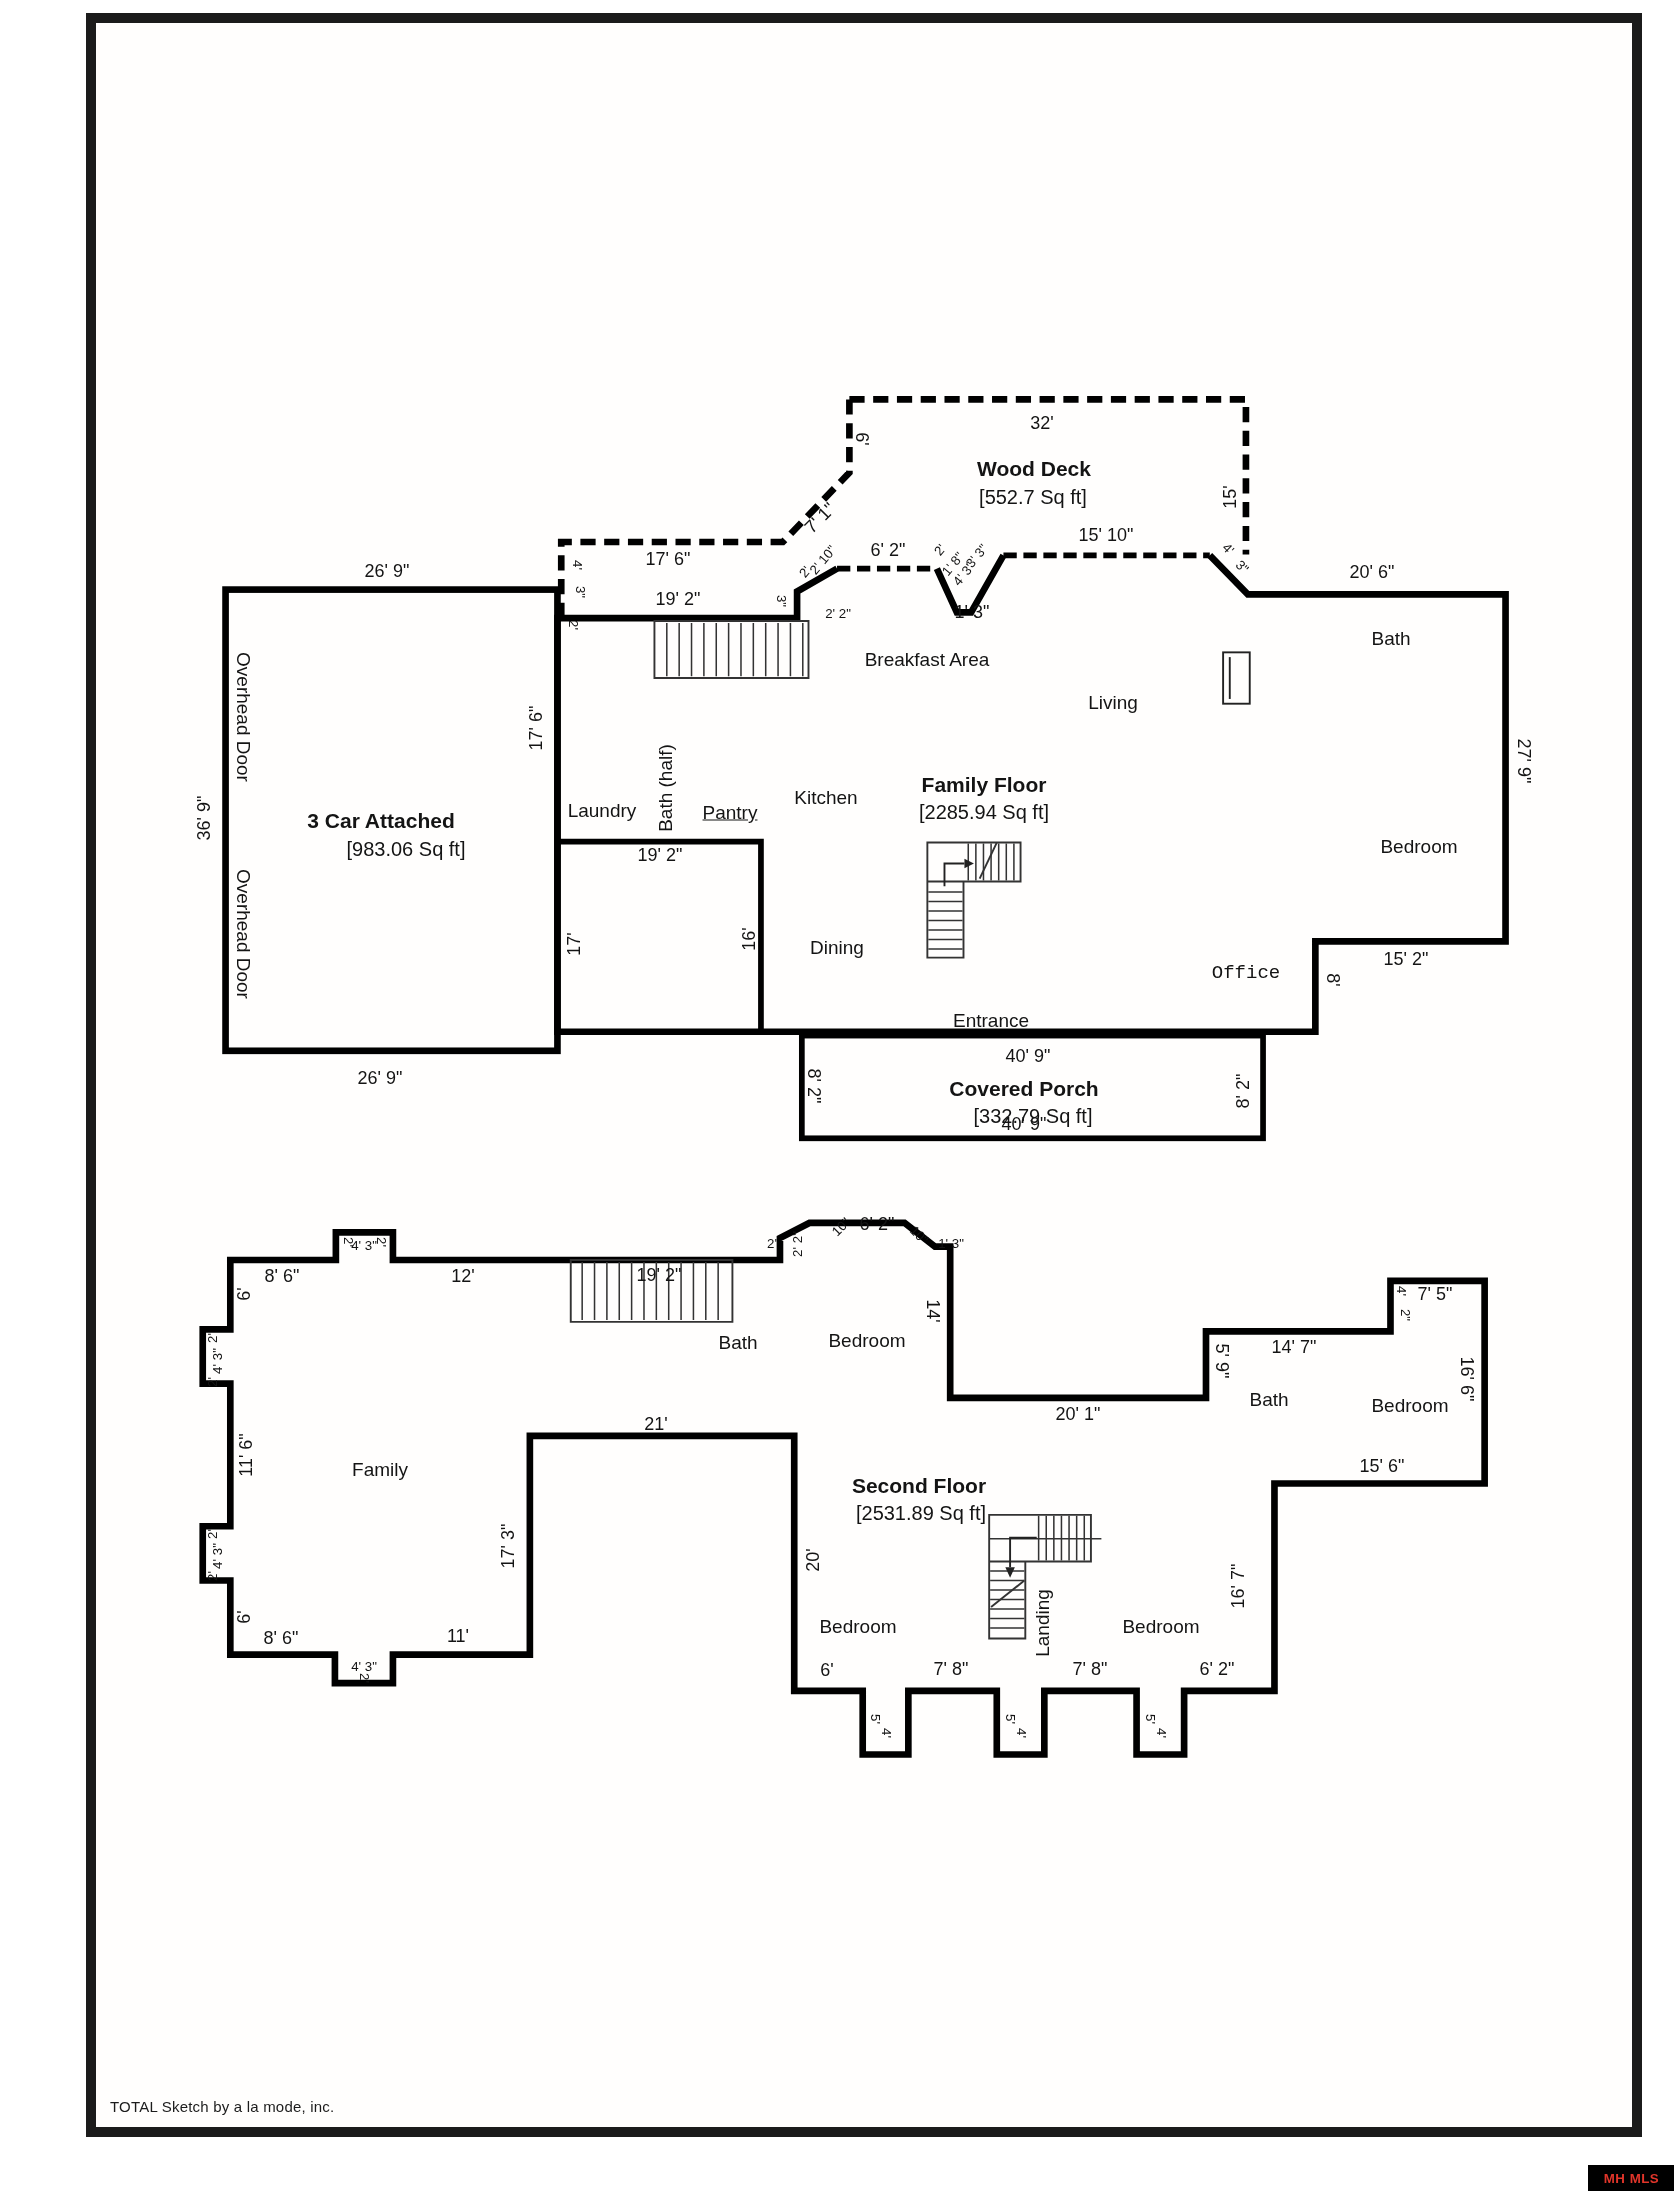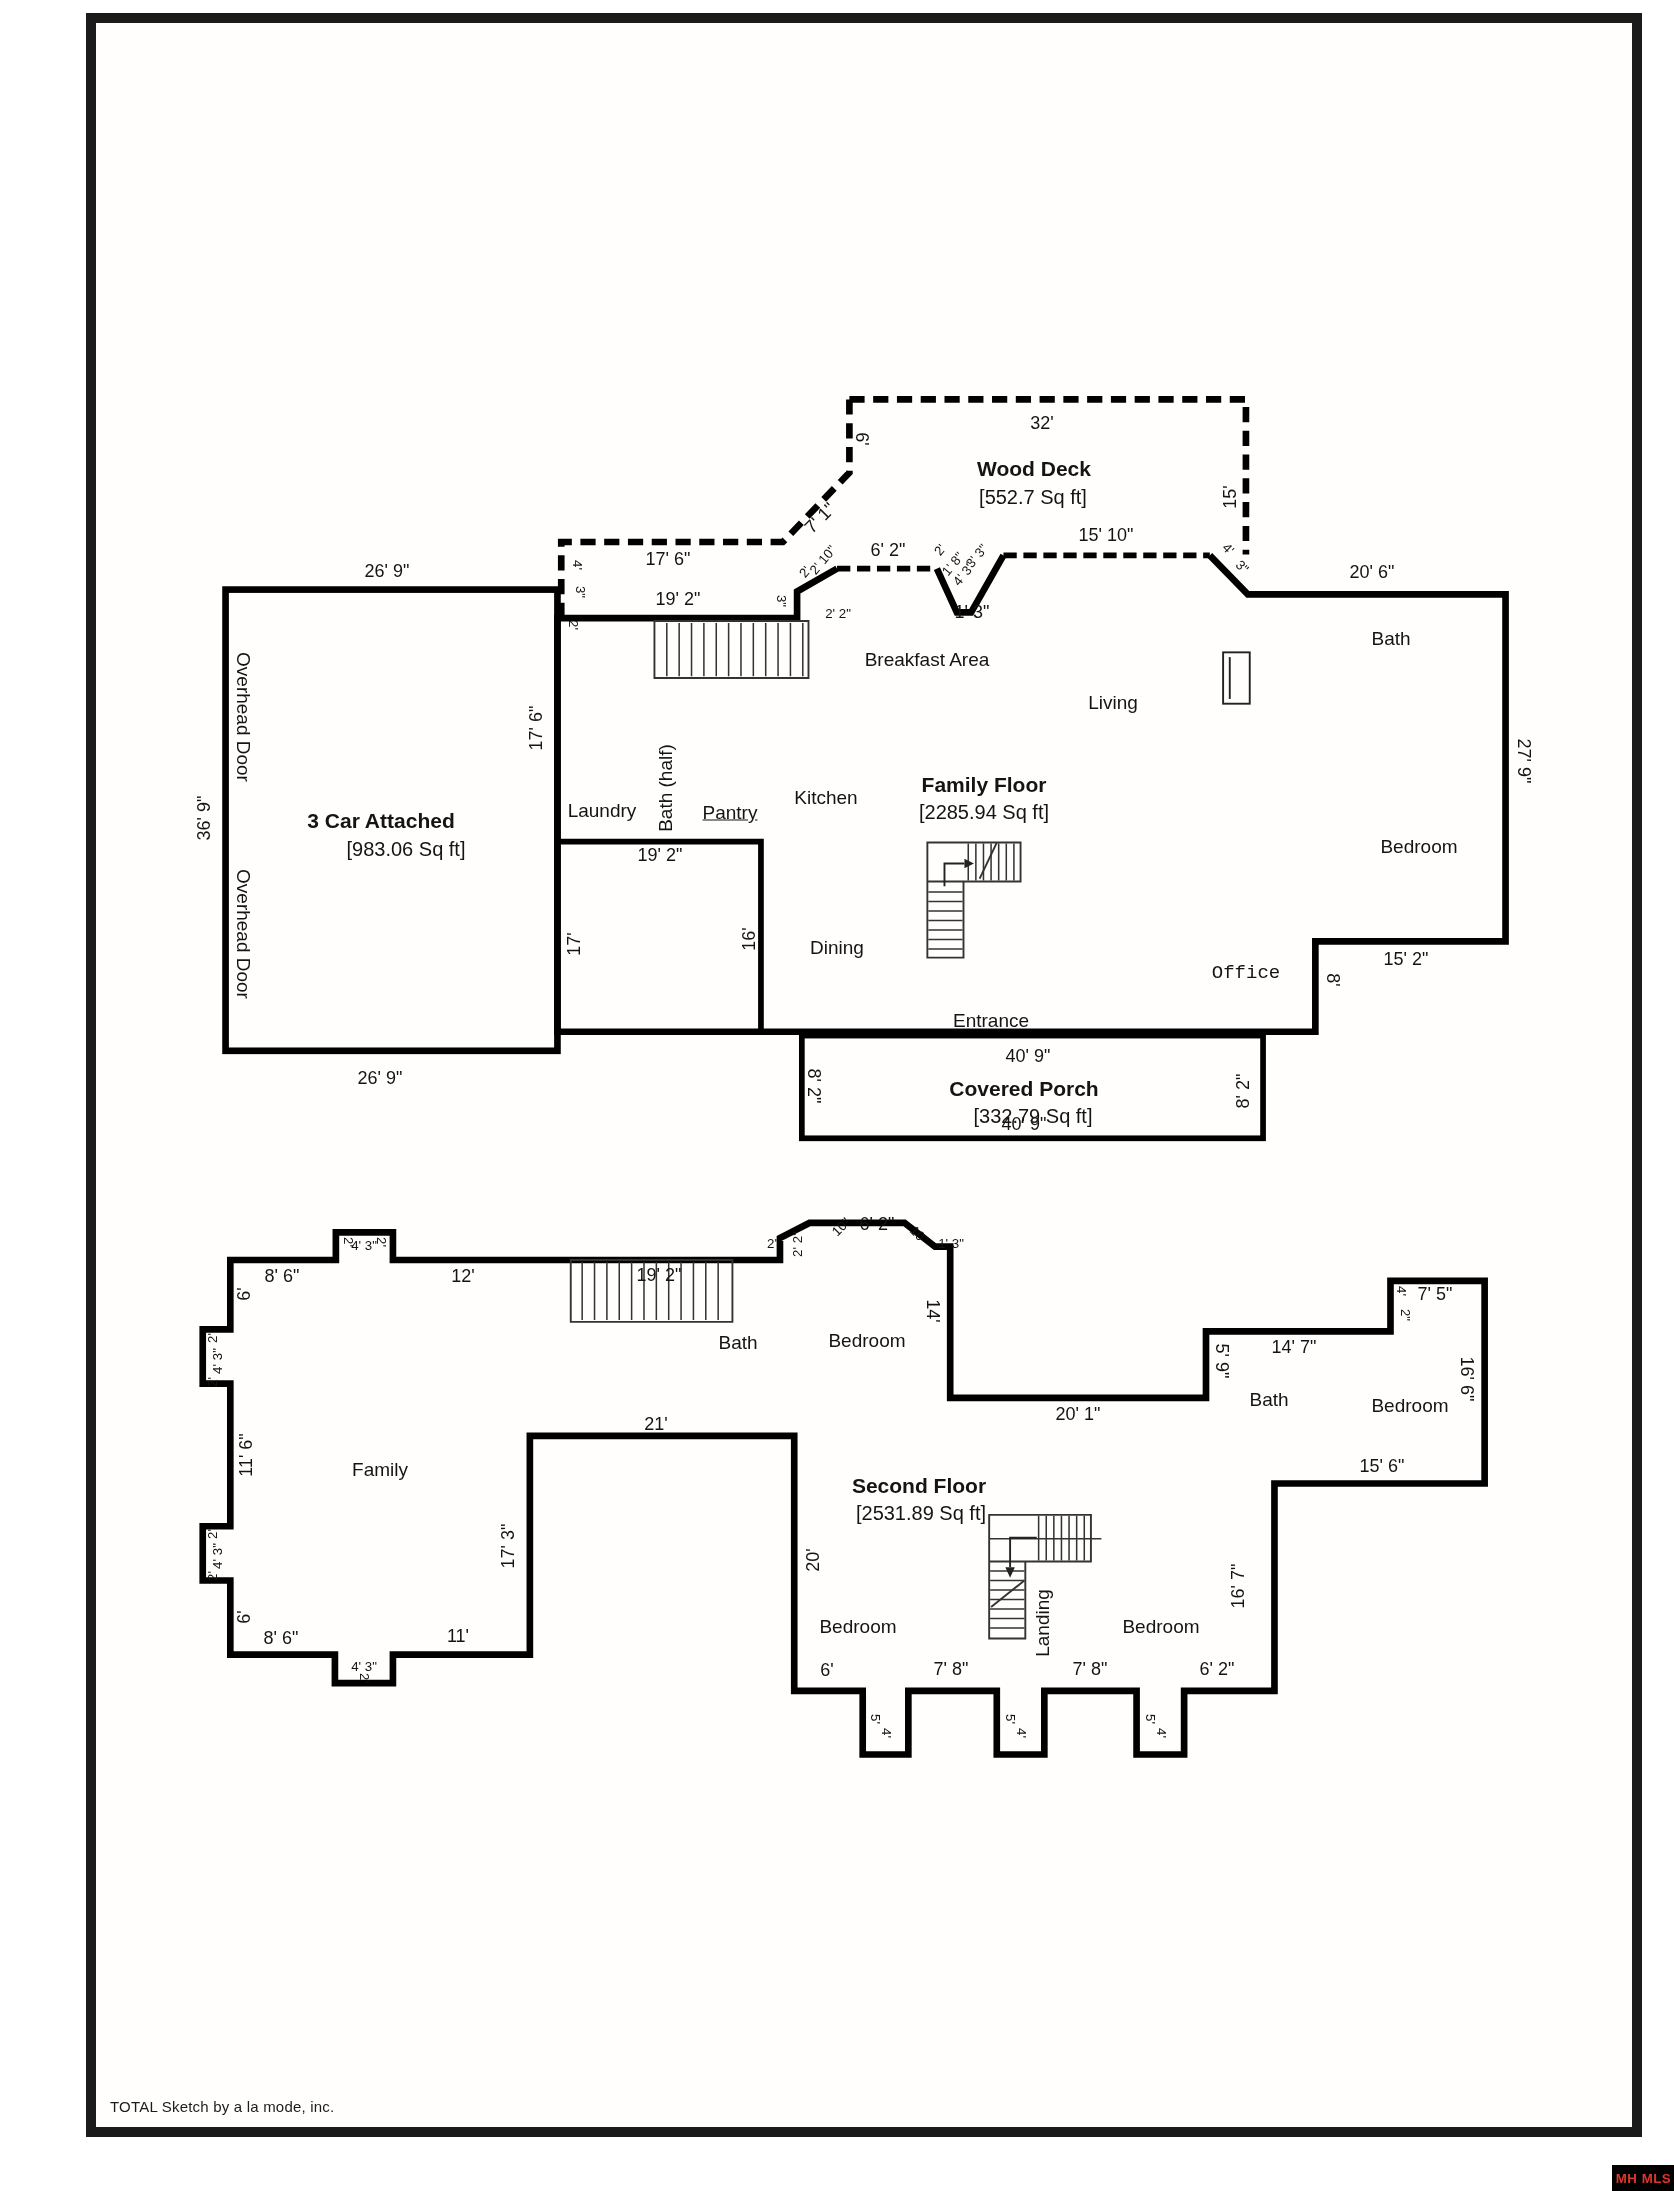--- a/index.html
+++ b/index.html
@@ -20,21 +20,21 @@
   .titles{font-size:21px;font-weight:bold;}
   .areas{font-size:20px;}
   .rooms{font-size:19px;}
   .dims{font-size:18px;}
   .small{font-size:13.3px;}
   #footer-credit{
     position:absolute;left:110px;top:2098px;font-size:15px;color:#1c1c1c;
     letter-spacing:0.2px;
   }
   #mls-logo{
-    position:absolute;right:0;bottom:0;width:63px;height:26px;background:#000;
+    position:absolute;right:0;bottom:0;width:87px;height:26px;background:#000;
     display:flex;align-items:center;justify-content:center;
   }
   #mls-logo span{color:#e0352a;font-weight:bold;font-size:13.3px;letter-spacing:0.5px;}
 </style>
 </head>
 <body>
 
 <div id="sheet"></div>
 
 <svg id="plan-svg" width="1675" height="2191" viewBox="0 0 1761 2304">

